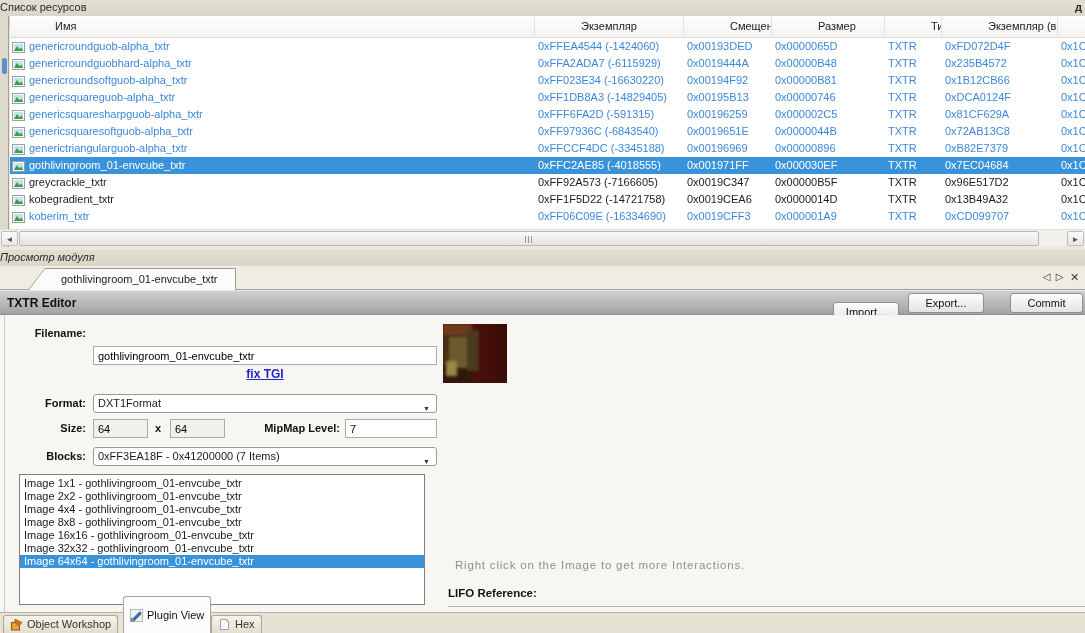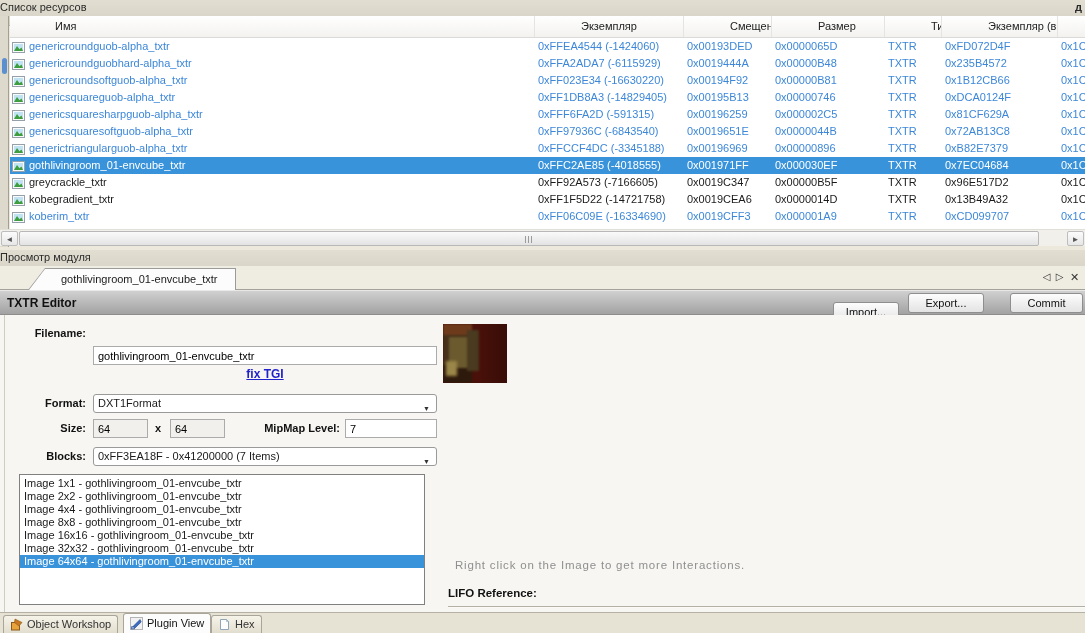--- a/index.html
+++ b/index.html
@@ -35,21 +35,21 @@
   #hscroll { position:absolute; left:0; right:0; top:229px; height:17px; background:#F1F0EB; border-top:1px solid #E0DFD8; }
   .sbtn { position:absolute; top:1px; width:17px; height:15px; text-align:center; line-height:15px; font-size:8px; color:#555;
     background:linear-gradient(#FBFBFB,#E7E7E7); border:1px solid #BDBDBD; border-radius:2px; }
   #sb-left { left:1px; } #sb-right { right:1px; }
   #sb-thumb { position:absolute; left:19px; width:1020px; top:1px; height:15px;
     background:linear-gradient(#FAFAFA,#E3E3E3); border:1px solid #B8B8B8; border-radius:2px; }
   #sb-thumb .grip { position:absolute; left:50%; top:4px; width:8px; height:7px; margin-left:-4px;
     background:repeating-linear-gradient(90deg,#9B9B9B 0 1px,transparent 1px 3px); }
 
   
-  #module-title { top:250px; }
+  #module-title { top:250px;font-style:italic; }
   #tabstrip { position:absolute; left:0; right:0; top:266px; height:24px; background:#EFECE1; border-bottom:1px solid #A5A29A; }
   #mtab-outer { position:absolute; left:28px; top:2px; width:208px; height:22px; background:#9B9B9B;
     clip-path:polygon(17px 0, 100% 0, 100% 100%, 0 100%); }
   #mtab-inner { position:absolute; left:1px; top:1px; width:206px; height:21px; background:#FCFCFC;
     clip-path:polygon(16px 0, 100% 0, 100% 100%, 0 100%); line-height:21px; padding-left:32px; color:#1a1a1a; }
   .tabnav { position:absolute; top:5px; font-size:10px; color:#333; width:13px; text-align:center; cursor:default; }
   #tn-prev { right:32px; } #tn-next { right:19px; } #tn-close { right:4px; font-size:11px; }
 
   
   #ed-header { position:absolute; left:0; right:0; top:290px; height:25px;
@@ -83,21 +83,21 @@
   .litem.sel { background:#3993DB; color:#fff; }
 
   #hint { position:absolute; left:455px; top:244px; color:#8F8F8F; font-size:11.5px; letter-spacing:0.8px; }
   #lifo { position:absolute; left:448px; top:272px; font-weight:bold; font-size:11.5px; color:#111; }
   #lifo-line { position:absolute; left:448px; right:0; top:291px; height:2px; border-top:1px solid #B3B0A6; border-bottom:1px solid #FBFAF7; }
 
   
   #bottombar { position:absolute; left:0; right:0; bottom:0; height:21px; background:#E7E3D4; border-top:1px solid #B5B1A4; }
   .btab { position:absolute; bottom:0; height:18px; line-height:17px; display:flex; align-items:center; gap:4px; padding:0 6px;
     background:linear-gradient(#F6F3E9,#E2DECF); border:1px solid #A9A59A; border-bottom:none; border-radius:3px 3px 0 0; color:#333; cursor:default; white-space:nowrap; }
-  .btab.active { height:20px; background:#FCFCFC; color:#111; }
+  .btab.active { height:37px; background:#FCFCFC; color:#111; }
   #btab-0 { left:3px; } #btab-1 { left:123px; } #btab-2 { left:211px;justify-content:space-between; }
   .btab svg { flex:0 0 13px; }
 </style>
 </head>
 <body>
 
 <div id="app">
 
   <div class="panel-title" style="top:0">
     <span>Список ресурсов</span>

